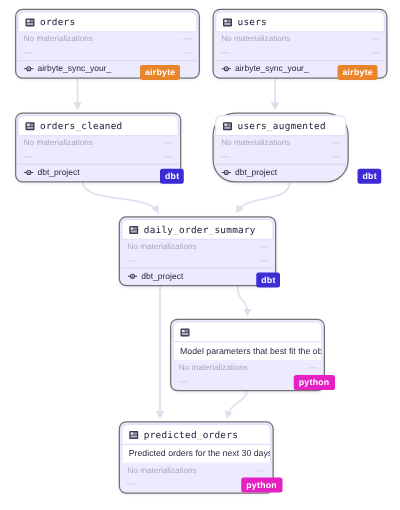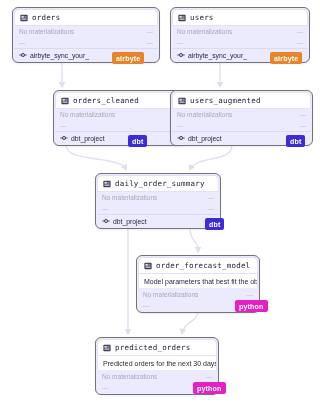--- a/index.html
+++ b/index.html
@@ -177,21 +177,21 @@
         <div class="node-footer">
           <svg class="job-icon" viewBox="0 0 10 10">
             <circle cx="5" cy="5" r="2" fill="none" stroke="#3b3754" stroke-width="1.1"></circle>
             <circle cx="5" cy="5" r="0.7" fill="#3b3754"></circle>
             <line x1="0.4" y1="5" x2="2.6" y2="5" stroke="#3b3754" stroke-width="1.1"></line>
             <line x1="7.4" y1="5" x2="9.6" y2="5" stroke="#3b3754" stroke-width="1.1"></line>
           </svg>
           <span class="label">airbyte_sync_your_</span>
         </div>
       </div>
-      <div class="node" style="left: 12px; top: 90px; width: 133px; margin-left: 41px;">
+      <div class="node" style="left: 12px; top: 90px; width: 133px;">
         <div class="node-header">
           <svg class="asset-icon" viewBox="0 0 10 10">
             <rect x="0.5" y="1" width="9" height="8" rx="1" fill="#3b3754"></rect>
             <rect x="1.8" y="2.3" width="3" height="2.4" fill="#ffffff" opacity="0.85"></rect>
             <rect x="5.4" y="2.3" width="2.8" height="2.4" fill="#ffffff" opacity="0.45"></rect>
             <rect x="1.8" y="5.4" width="6.4" height="2.2" fill="#ffffff" opacity="0.6"></rect>
           </svg>
           <span class="node-title">orders_cleaned</span>
         </div>
         <div class="node-row">
@@ -205,21 +205,21 @@
         <div class="node-footer">
           <svg class="job-icon" viewBox="0 0 10 10">
             <circle cx="5" cy="5" r="2" fill="none" stroke="#3b3754" stroke-width="1.1"></circle>
             <circle cx="5" cy="5" r="0.7" fill="#3b3754"></circle>
             <line x1="0.4" y1="5" x2="2.6" y2="5" stroke="#3b3754" stroke-width="1.1"></line>
             <line x1="7.4" y1="5" x2="9.6" y2="5" stroke="#3b3754" stroke-width="1.1"></line>
           </svg>
           <span class="label">dbt_project</span>
         </div>
       </div>
-      <div class="node" style="left: 170px; top: 90px; width: 143px;">
+      <div class="node" style="left: 170px; top: 90px; width: 109px; border-radius: 18px;">
         <div class="node-header">
           <svg class="asset-icon" viewBox="0 0 10 10">
             <rect x="0.5" y="1" width="9" height="8" rx="1" fill="#3b3754"></rect>
             <rect x="1.8" y="2.3" width="3" height="2.4" fill="#ffffff" opacity="0.85"></rect>
             <rect x="5.4" y="2.3" width="2.8" height="2.4" fill="#ffffff" opacity="0.45"></rect>
             <rect x="1.8" y="5.4" width="6.4" height="2.2" fill="#ffffff" opacity="0.6"></rect>
           </svg>
           <span class="node-title">users_augmented</span>
         </div>
         <div class="node-row">
@@ -269,21 +269,20 @@
         </div>
       </div>
       <div class="node" style="left: 136px; top: 255px; width: 124px;">
         <div class="node-header">
           <svg class="asset-icon" viewBox="0 0 10 10">
             <rect x="0.5" y="1" width="9" height="8" rx="1" fill="#3b3754"></rect>
             <rect x="1.8" y="2.3" width="3" height="2.4" fill="#ffffff" opacity="0.85"></rect>
             <rect x="5.4" y="2.3" width="2.8" height="2.4" fill="#ffffff" opacity="0.45"></rect>
             <rect x="1.8" y="5.4" width="6.4" height="2.2" fill="#ffffff" opacity="0.6"></rect>
           </svg>
-          <span class="node-title">order_forecast_model</span>
         </div>
         <div class="node-desc">Model parameters that best fit the obse...</div>
         <div class="node-row">
           <span>No materializations</span>
           <span class="dash">—</span>
         </div>
         <div class="node-row">
           <span class="dash">—</span>
           <span class="dash">—</span>
         </div>

